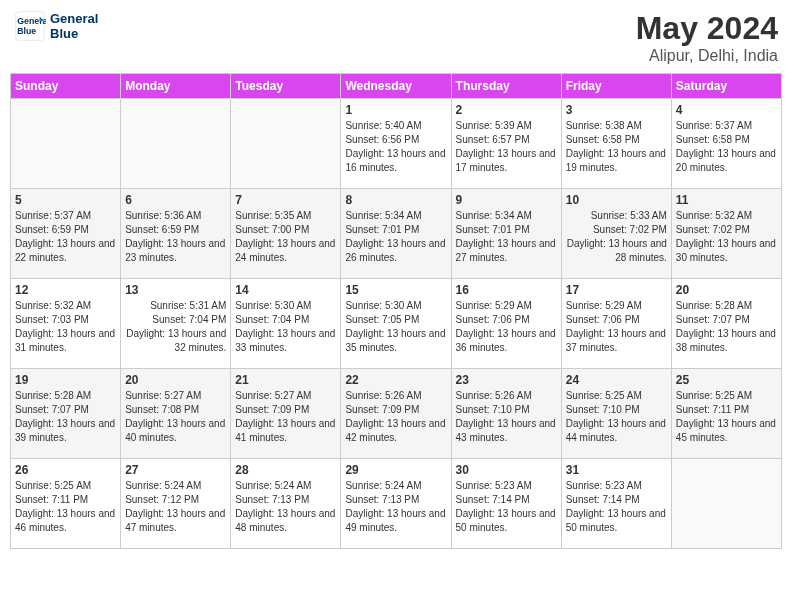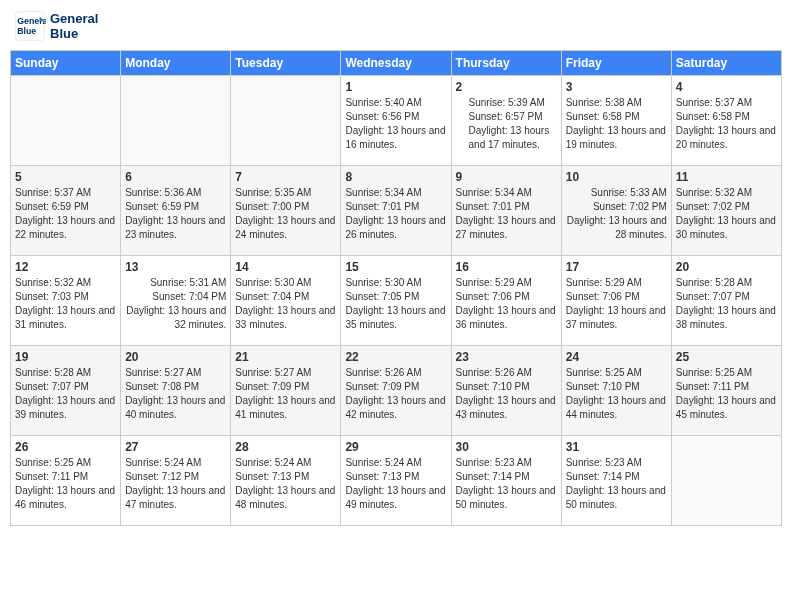--- a/index.html
+++ b/index.html
@@ -38,21 +38,21 @@
       font-size: 16px;
       color: #555;
       font-weight: normal;
     }
     table {
       width: 100%;
       border-collapse: collapse;
       table-layout: fixed;
     }
     thead th {
-      background-color: #3b82f6;
+      background-color: #d946ef;
       color: #fff;
       font-size: 12px;
       font-weight: bold;
       padding: 5px 4px;
       text-align: left;
       border: 1px solid #ccc;
     }
     tbody td {
       border: 1px solid #ccc;
       vertical-align: top;
@@ -89,20 +89,24 @@
       <rect x="2" y="2" width="36" height="36" rx="4" fill="white" stroke="#ccc" stroke-width="0.5"></rect>
       <text x="4" y="17" font-size="11" font-weight="bold" fill="#003366">General</text>
       <text x="4" y="30" font-size="11" font-weight="bold" fill="#003366">Blue</text>
       <polygon points="32,8 38,14 32,14" fill="#1a7abf"></polygon>
     </svg>
     <div>
       <div style="font-size:13px;font-weight:bold;color:#003366;">General</div>
       <div style="font-size:13px;font-weight:bold;color:#003366;">Blue</div>
     </div>
   </div>
+  <div class="title-block">
+    <h1>May 2024</h1>
+    <h2>Alipur, Delhi, India</h2>
+  </div>
 </div>
 
 <table>
   <thead>
     <tr>
     <th>Sunday</th>
         <th>Monday</th>
         <th>Tuesday</th>
         <th>Wednesday</th>
         <th>Thursday</th>
@@ -116,21 +120,21 @@
         <td class="empty"></td>
         <td class="empty"></td>
         <td>
           <div class="day-num">1</div>
           <div class="day-info" style="white-space: pre-line;">Sunrise: 5:40 AM
 Sunset: 6:56 PM
 Daylight: 13 hours and 16 minutes.</div>
         </td>
         <td>
           <div class="day-num">2</div>
-          <div class="day-info" style="white-space: pre-line; margin-left: 13px;">Sunrise: 5:39 AM
+          <div class="day-info" style="white-space: pre-line;">Sunrise: 5:39 AM
 Sunset: 6:57 PM
 Daylight: 13 hours and 17 minutes.</div>
         </td>
         <td>
           <div class="day-num">3</div>
           <div class="day-info" style="white-space: pre-line;">Sunrise: 5:38 AM
 Sunset: 6:58 PM
 Daylight: 13 hours and 19 minutes.</div>
         </td>
         <td>

